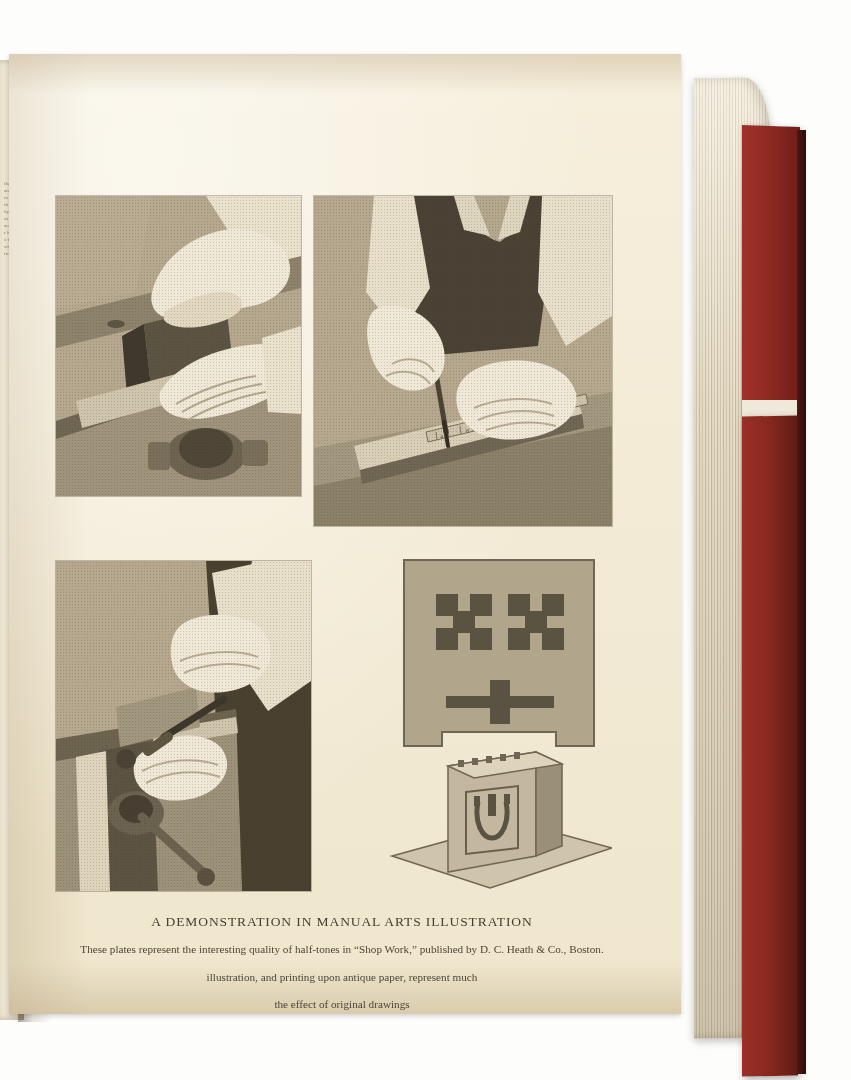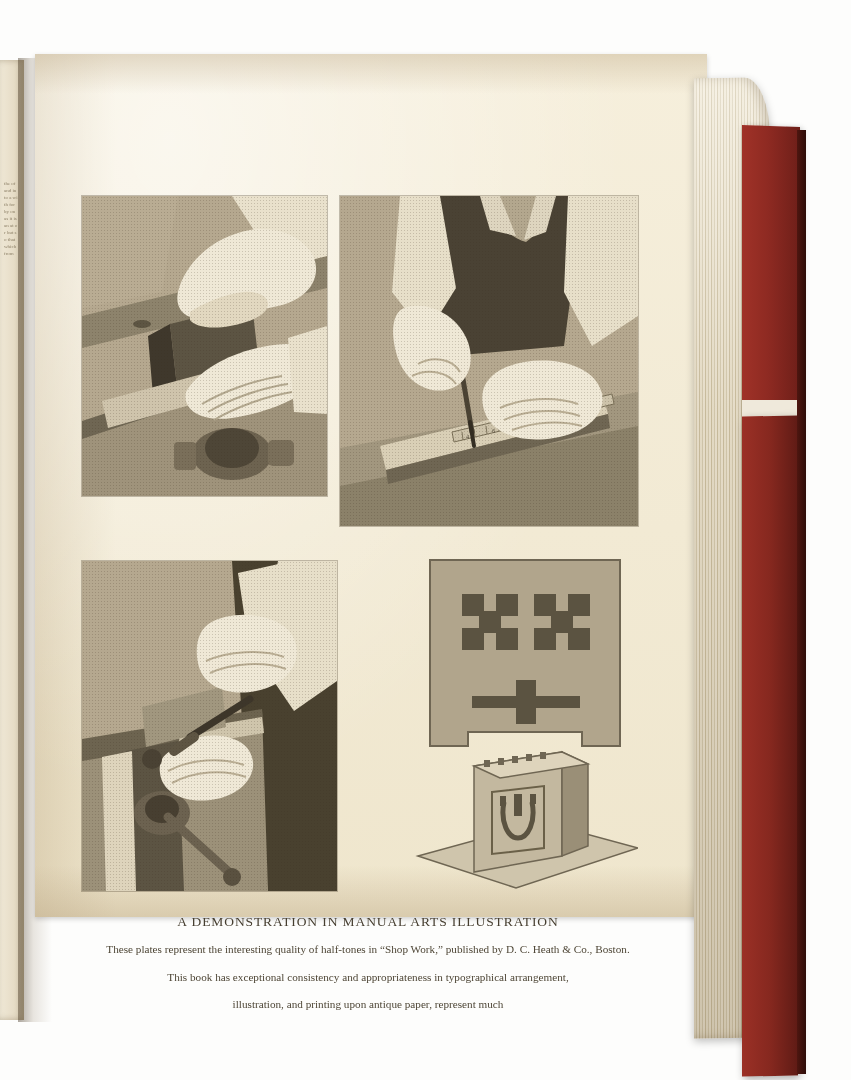--- a/index.html
+++ b/index.html
@@ -59,24 +59,24 @@
     left: 18px;
     top: 10px;
     width: 34px;
     height: 964px;
     background: linear-gradient(to right, rgba(60,45,25,0.42) 0%, rgba(120,100,70,0.16) 45%, rgba(255,255,255,0) 100%);
   }
 
   
   .page {
     position: absolute;
-    left: 35px;
+    left: 9px;
     top: 6px;
     width: 672px;
-    height: 863px;
+    height: 960px;
     background: #f4ecd7;
     background-image:
        radial-gradient(ellipse at 20% 10%, rgba(255,255,255,0.55), rgba(255,255,255,0) 60%),
        linear-gradient(to right, rgba(198,180,145,0.45) 0%, rgba(244,236,215,0) 12%),
        linear-gradient(to bottom, #f6efdc 0%, #f2ead4 55%, #efe6cd 100%);
     box-shadow: 0 2px 5px rgba(0,0,0,0.18);
   }
   .page-edge-top {
     position: absolute;
     left: 0; top: 0; right: 0; height: 40px;
@@ -415,22 +415,22 @@
             <rect x="88" y="240" width="6" height="10" fill="#5b5341"></rect>
             <rect x="118" y="238" width="6" height="10" fill="#5b5341"></rect>
           </svg>
         </div>
 
       </div>
 
       <div class="caption">
         <div class="caption-title">A DEMONSTRATION IN MANUAL ARTS ILLUSTRATION</div>
         <div class="caption-line">These plates represent the interesting quality of half-tones in “Shop Work,” published by D. C. Heath &amp; Co., Boston.</div>
-        <div class="caption-line">This book has exceptional consistency and appropriateness in typographical arrangement,</div>
         <div class="caption-line">illustration, and printing upon antique paper, represent much</div>
+        <div class="caption-line">the effect of original drawings</div>
       </div>
     </div>
 
     <div class="fore-edge">
       <div class="fore-edge-shade"></div>
     </div>
     <div class="cover-top"></div>
     <div class="cover-gap"></div>
     <div class="cover-bottom"></div>
     <div class="cover-edge-line"></div>

